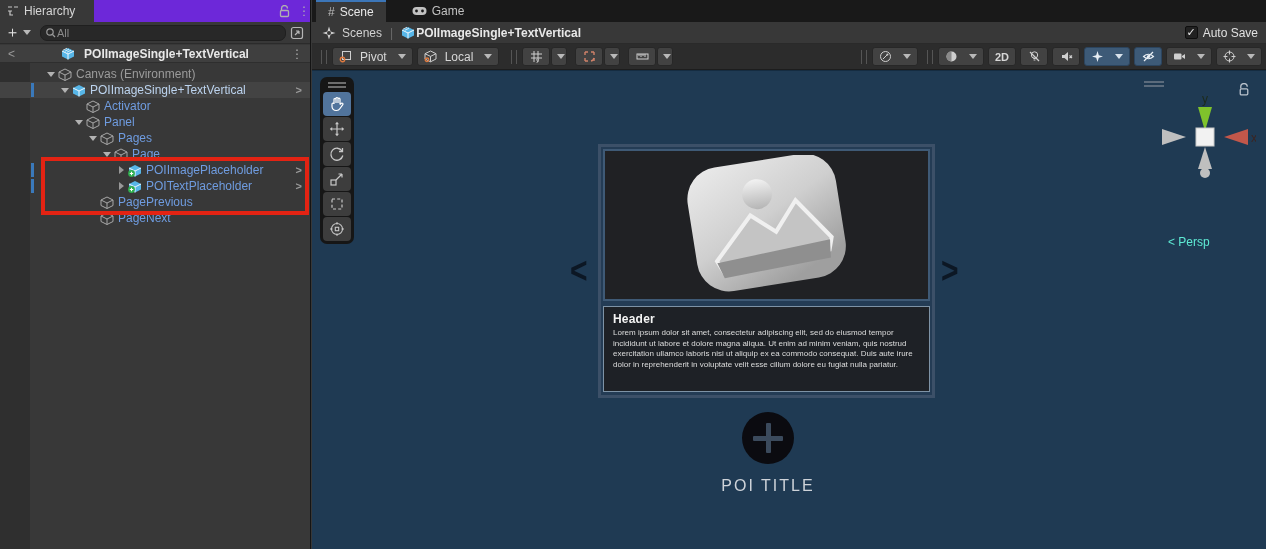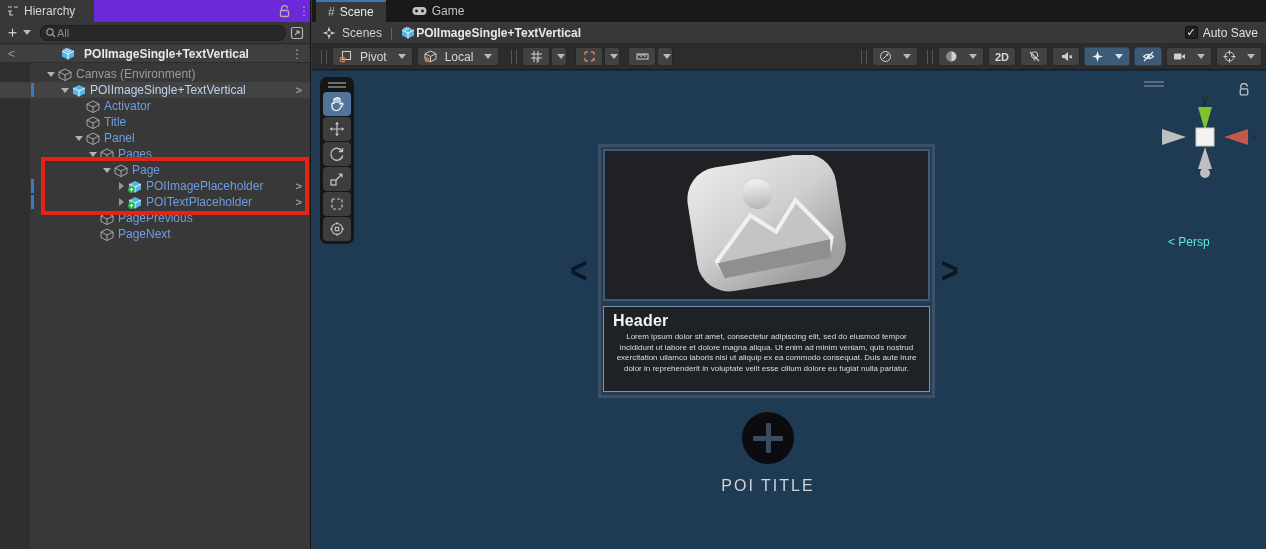--- a/index.html
+++ b/index.html
@@ -81,22 +81,22 @@
   
   #gizmo { position:absolute; right:10px; top:4px; width:116px; height:180px; }
   .giz-handle { position:absolute; left:4px; top:6px; width:20px; height:6px; border-top:2px solid #5b6b7c; border-bottom:2px solid #5b6b7c; }
   .persp { position:absolute; left:28px; top:160px; color:#5eead4; font-size:12px; }
 
   
   #card { position:absolute; left:286px; top:73px; width:337px; height:254px; background:#243c55; border:3px solid #3c5068; }
   #imgarea { position:absolute; left:2px; top:2px; width:327px; height:152px; background:#202124; border:2px solid #3f5a76;
              display:flex; align-items:center; justify-content:center; }
   #txtarea { position:absolute; left:2px; top:159px; width:327px; height:86px; background:#1e2126; border:1px solid #7e93a6; padding:5px 9px 0 9px; }
-  #txtarea .hdr { color:#f4f4f4; font-size:16px; font-weight:bold; letter-spacing:0.2px; }
-  #txtarea .body { color:#dddddd; font-size:8px; line-height:10.5px; margin-top:2px;text-align:center; }
+  #txtarea .hdr { color:#f4f4f4; font-size:12px; font-weight:bold; letter-spacing:0.2px; }
+  #txtarea .body { color:#dddddd; font-size:8px; line-height:10.5px; margin-top:2px; }
   .chev { position:absolute; color:#0c1724; font-size:30px; font-weight:bold; transform:scaleY(1.25); }
   #chevL { left:258px; top:182px; }
   #chevR { left:629px; top:182px; }
 
   #plusbtn { position:absolute; left:430px; top:341px; width:52px; height:52px; border-radius:50%; background:#0b0b10;
              display:flex; align-items:center; justify-content:center; }
   #plusbtn .ph { position:absolute; width:30px; height:5px; background:#3b4a5c; border-radius:1px; }
   #plusbtn .pv { position:absolute; width:5px; height:30px; background:#3b4a5c; border-radius:1px; }
   #poititle { position:absolute; left:336px; top:406px; width:240px; text-align:center; color:#ced3d9; font-size:16px; letter-spacing:2px; }
 </style>
@@ -180,27 +180,20 @@
     </div>
 
     <div class="row p2">
       <span class="arrow"></span>
       <svg class="obj-icon" viewBox="0 0 14 13">
           <path d="M7 1 L13 4 V9.5 L7 12.5 L1 9.5 V4 Z M1 4 L7 7 L13 4 M7 7 V12.5" stroke="#a8a8a8" fill="none" stroke-width="1"></path>
         </svg>
       <span class="lbl">Activator</span>
     </div>
 
-    <div class="row p2">
-      <span class="arrow"></span>
-      <svg class="obj-icon" viewBox="0 0 14 13">
-          <path d="M7 1 L13 4 V9.5 L7 12.5 L1 9.5 V4 Z M1 4 L7 7 L13 4 M7 7 V12.5" stroke="#a8a8a8" fill="none" stroke-width="1"></path>
-        </svg>
-      <span class="lbl">Title</span>
-    </div>
 
     <div class="row p2">
       <span class="arrow">
           <span class="tri-down"></span>
         </span>
       <svg class="obj-icon" viewBox="0 0 14 13">
           <path d="M7 1 L13 4 V9.5 L7 12.5 L1 9.5 V4 Z M1 4 L7 7 L13 4 M7 7 V12.5" stroke="#a8a8a8" fill="none" stroke-width="1"></path>
         </svg>
       <span class="lbl">Panel</span>
     </div>

